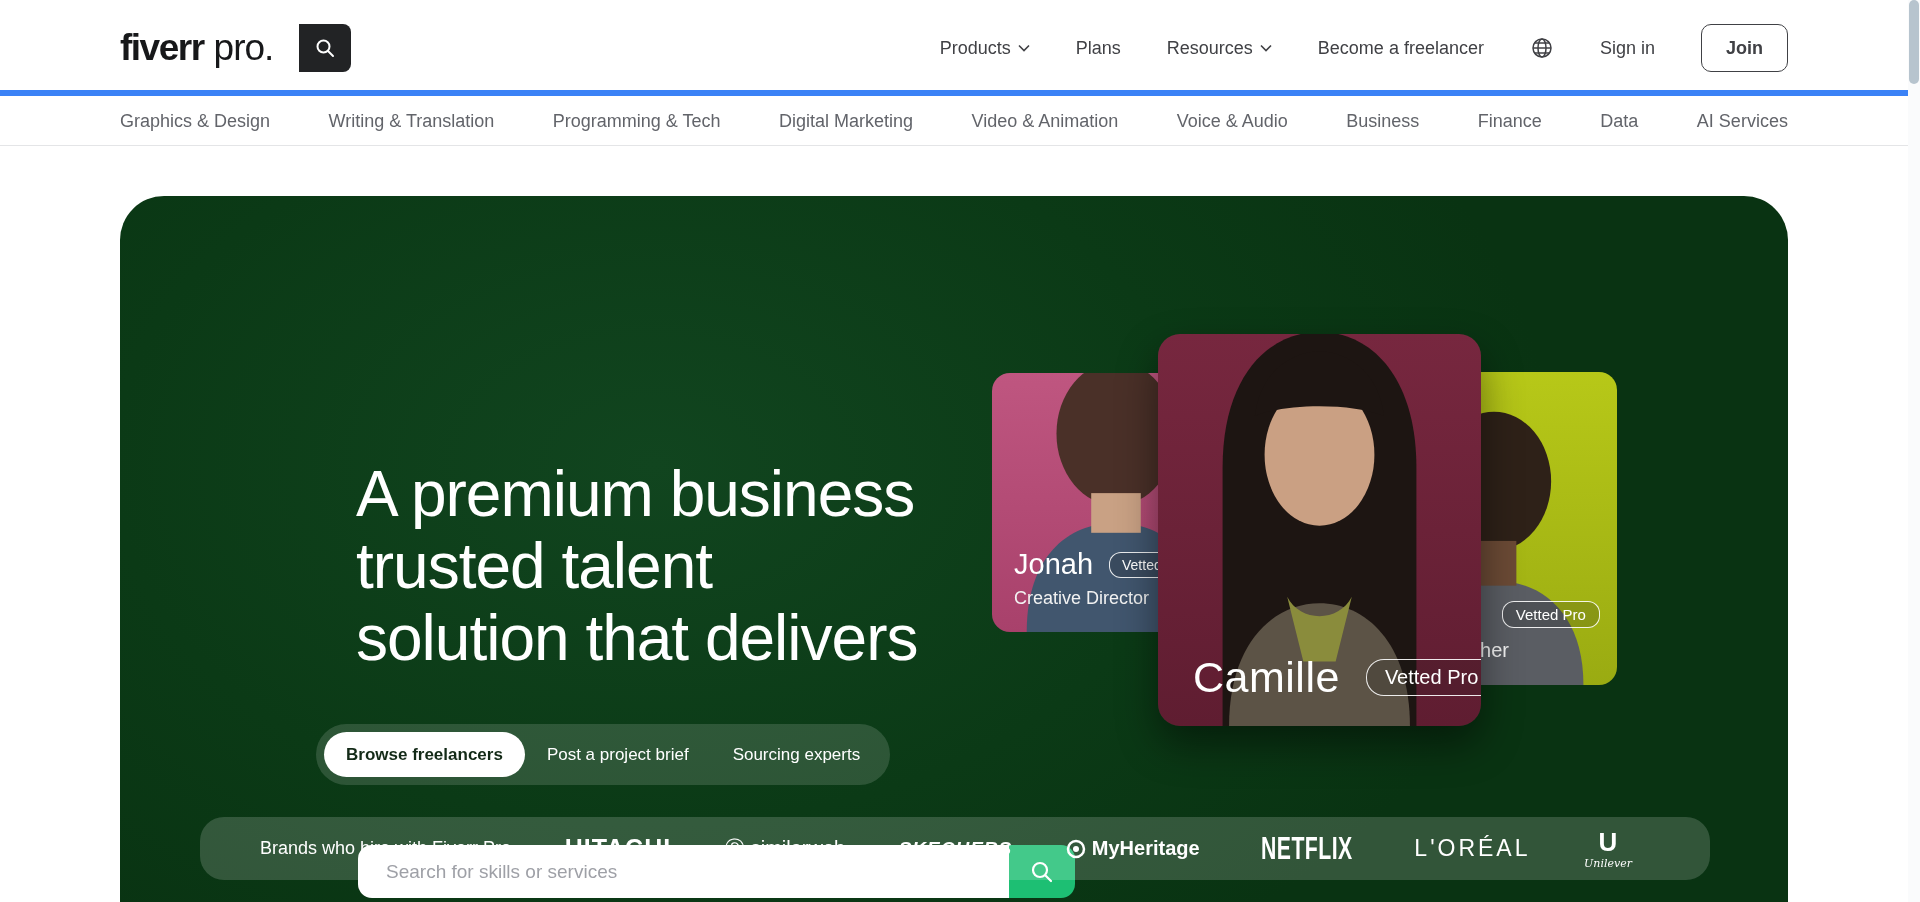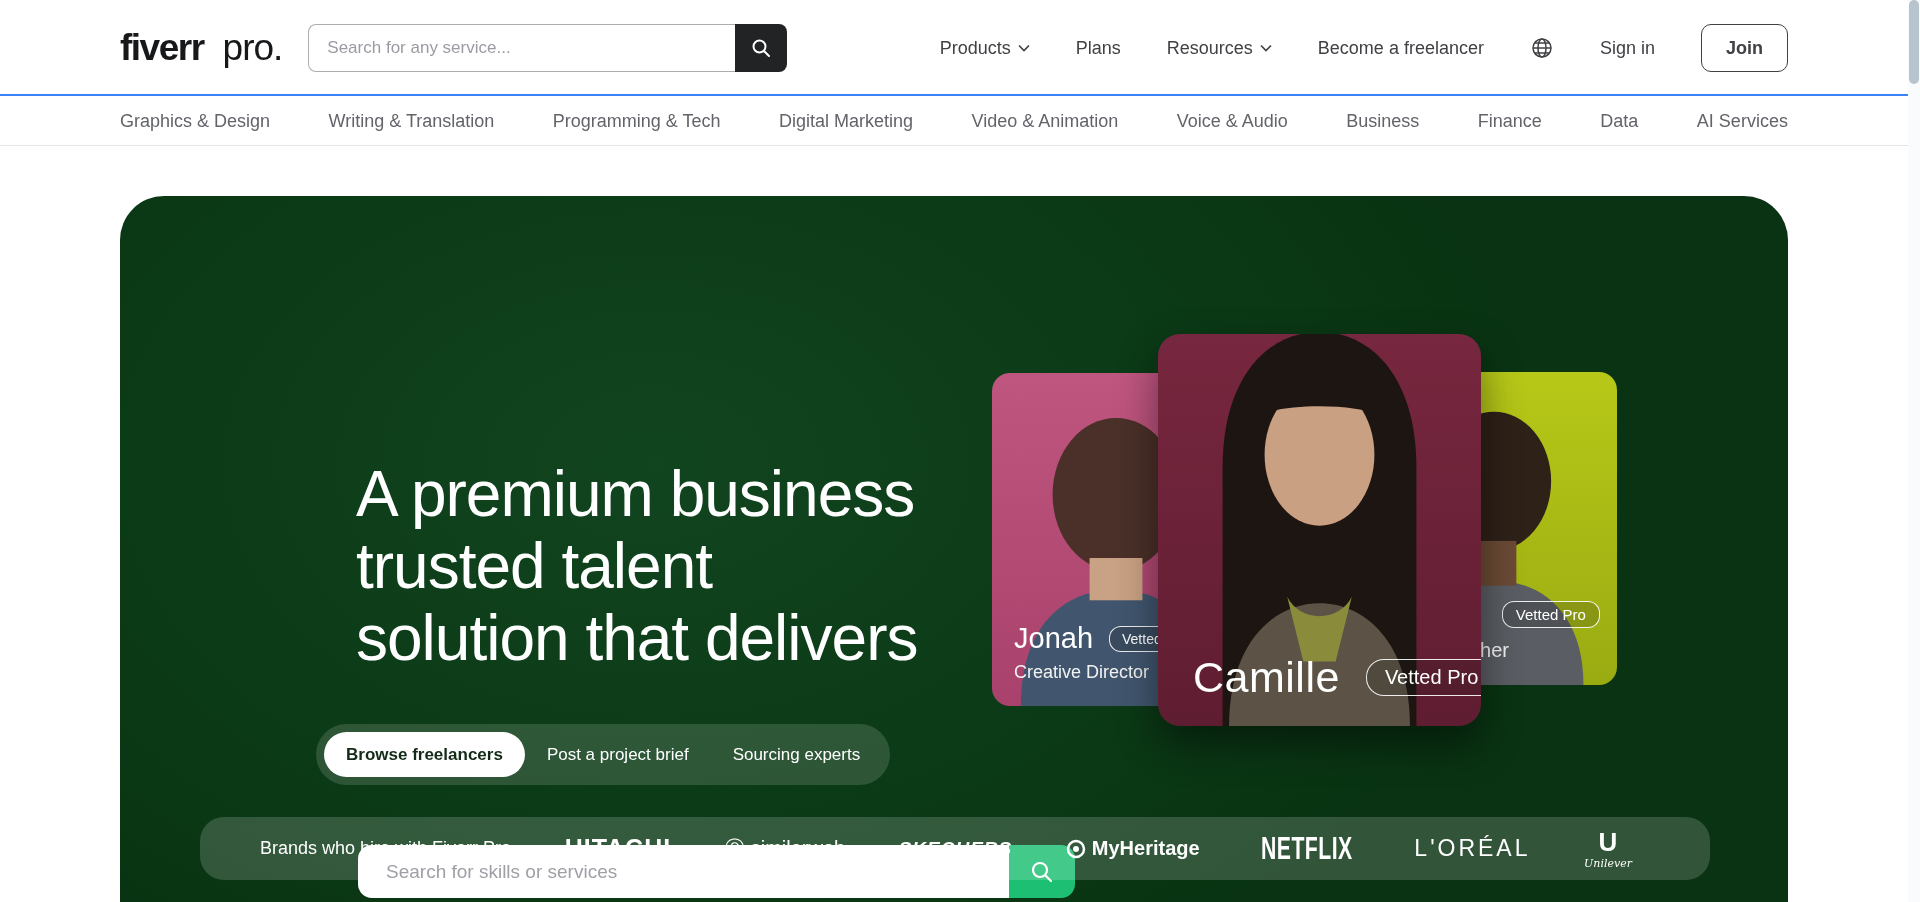--- a/index.html
+++ b/index.html
@@ -1,26 +1,26 @@
 <!DOCTYPE html>
 <html><head>
 <meta charset="utf-8">
 <style>
   * { margin:0; padding:0; box-sizing:border-box; }
   html,body { width:1920px; height:902px; background:#ffffff; overflow:hidden;
               font-family:"Liberation Sans","DejaVu Sans",sans-serif; }
 
   
   .header { position:absolute; left:0; top:0; width:1920px; height:96px; background:#fff;
-            border-bottom:2px solid #3b82f6; }
+            border-bottom:6px solid #3b82f6; }
   .header-inner { position:absolute; left:120px; right:132px; top:0; height:96px;
                   display:flex; align-items:center; }
   .logo { display:flex; align-items:baseline; cursor:pointer; white-space:nowrap; }
   .logo .brand { font-size:37px; font-weight:800; letter-spacing:-1.5px; color:#17181a; }
-  .logo .suffix { font-size:37px; font-weight:500; letter-spacing:-1px; color:#17181a; margin-left:19px; }
+  .logo .suffix { font-size:37px; font-weight:500; letter-spacing:-1px; color:#17181a; margin-left:10px; }
 
   .hsearch { display:flex; margin-left:26px; height:48px; width:479px; }
   .hsearch input { flex:1; border:1px solid #adadad; border-right:none; border-radius:8px 0 0 8px;
                    padding:0 18px; font-size:17px; color:#404145; outline:none;
                    font-family:inherit; }
   .hsearch input::placeholder { color:#9b9ca3; }
   .hsearch .hsearch-btn { width:52px; border:none; background:#222325; border-radius:0 8px 8px 0;
                           display:flex; align-items:center; justify-content:center; cursor:pointer; }
 
   .hnav { margin-left:auto; display:flex; align-items:center; gap:46px; white-space:nowrap; }
@@ -56,21 +56,21 @@
                  display:flex; border-radius:14px; overflow:hidden; }
   .hero-search input { flex:1; border:none; outline:none; padding:0 28px; font-size:19px;
                        color:#a16207; font-family:inherit; background:#ffffff; }
   .hero-search input::placeholder { color:#8b8d95; }
   .hero-search .hero-search-btn { width:66px; border:none; background:#1dbf73; cursor:pointer;
                                   display:flex; align-items:center; justify-content:center; }
 
   
   .fcard { position:absolute; border-radius:18px; overflow:hidden; }
   .fcard svg.portrait { position:absolute; left:0; top:0; width:100%; height:100%; }
-  .fcard-left  { left:872px;  top:177px; width:248px; height:333px; z-index:1; background:linear-gradient(180deg,#bf5680 0%,#a8416b 100%); }
+  .fcard-left  { left:872px;  top:177px; width:248px; height:259px; z-index:1; background:linear-gradient(180deg,#bf5680 0%,#a8416b 100%); }
   .fcard-center{ left:1038px; top:138px; width:323px; height:392px; z-index:3; background:linear-gradient(180deg,#77273f 0%,#5f1d31 100%);
                  box-shadow:0 18px 40px rgba(0,0,0,0.45); border-radius:22px; }
   .fcard-right { left:1251px; top:176px; width:246px; height:313px; z-index:1; background:linear-gradient(180deg,#b7c818 0%,#9aab12 100%); }
 
   .fcard-info { position:absolute; z-index:2; color:#fff; }
   .name-row { display:flex; align-items:center; }
   .badge { border:1.5px solid rgba(255,255,255,0.9); border-radius:14px; color:#fff;
            background:rgba(30,30,30,0.18); white-space:nowrap; font-weight:500; }
   .fcard-left  .fcard-info { left:22px; bottom:23px; }
   .fcard-left  .fname { font-size:29px; font-weight:500; }
@@ -112,21 +112,20 @@
 <body>
 
 <div class="header">
   <div class="header-inner">
     <div class="logo">
       <span class="brand">fiverr</span>
       <span class="suffix">pro.</span>
     </div>
 
     <div class="hsearch">
-      <input type="text" placeholder="Search for any service..." style="">
       <button class="hsearch-btn">
         <span style="display:flex;">
           <svg width="20" height="20" viewBox="0 0 20 20">
               <circle cx="8.5" cy="8.5" r="6" fill="none" stroke="#ffffff" stroke-width="2"></circle>
               <line x1="13" y1="13" x2="18" y2="18" stroke="#ffffff" stroke-width="2" stroke-linecap="round"></line>
             </svg>
         </span>
       </button>
     </div>
 

